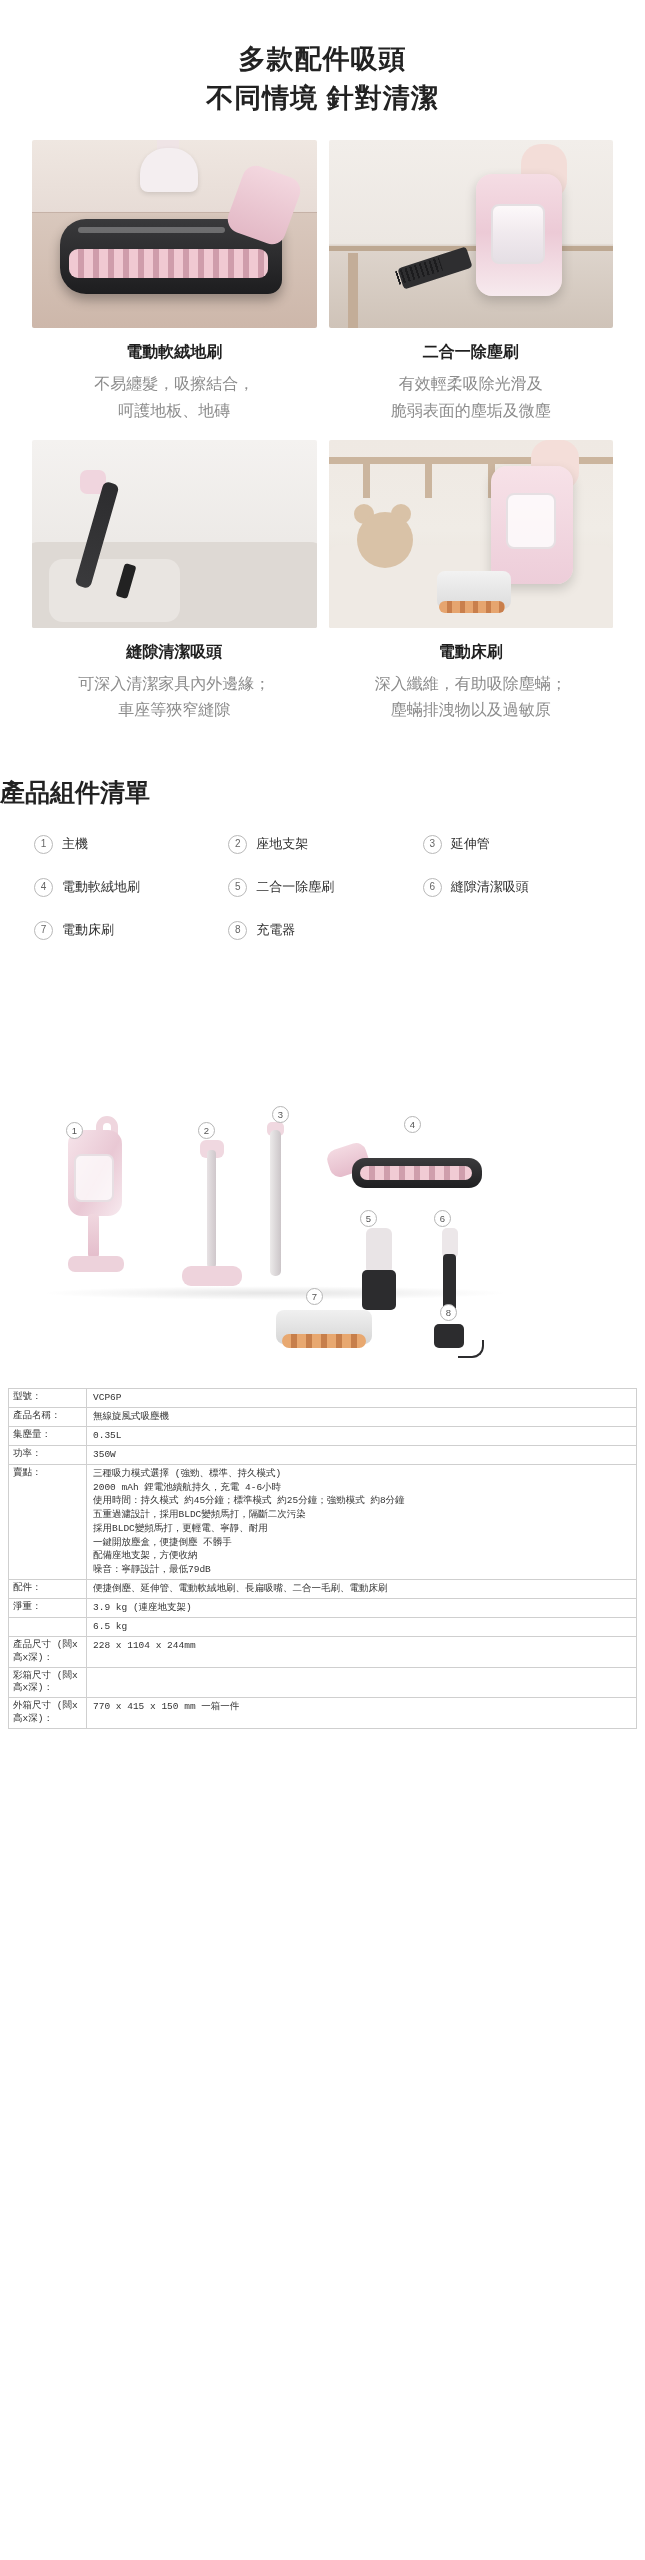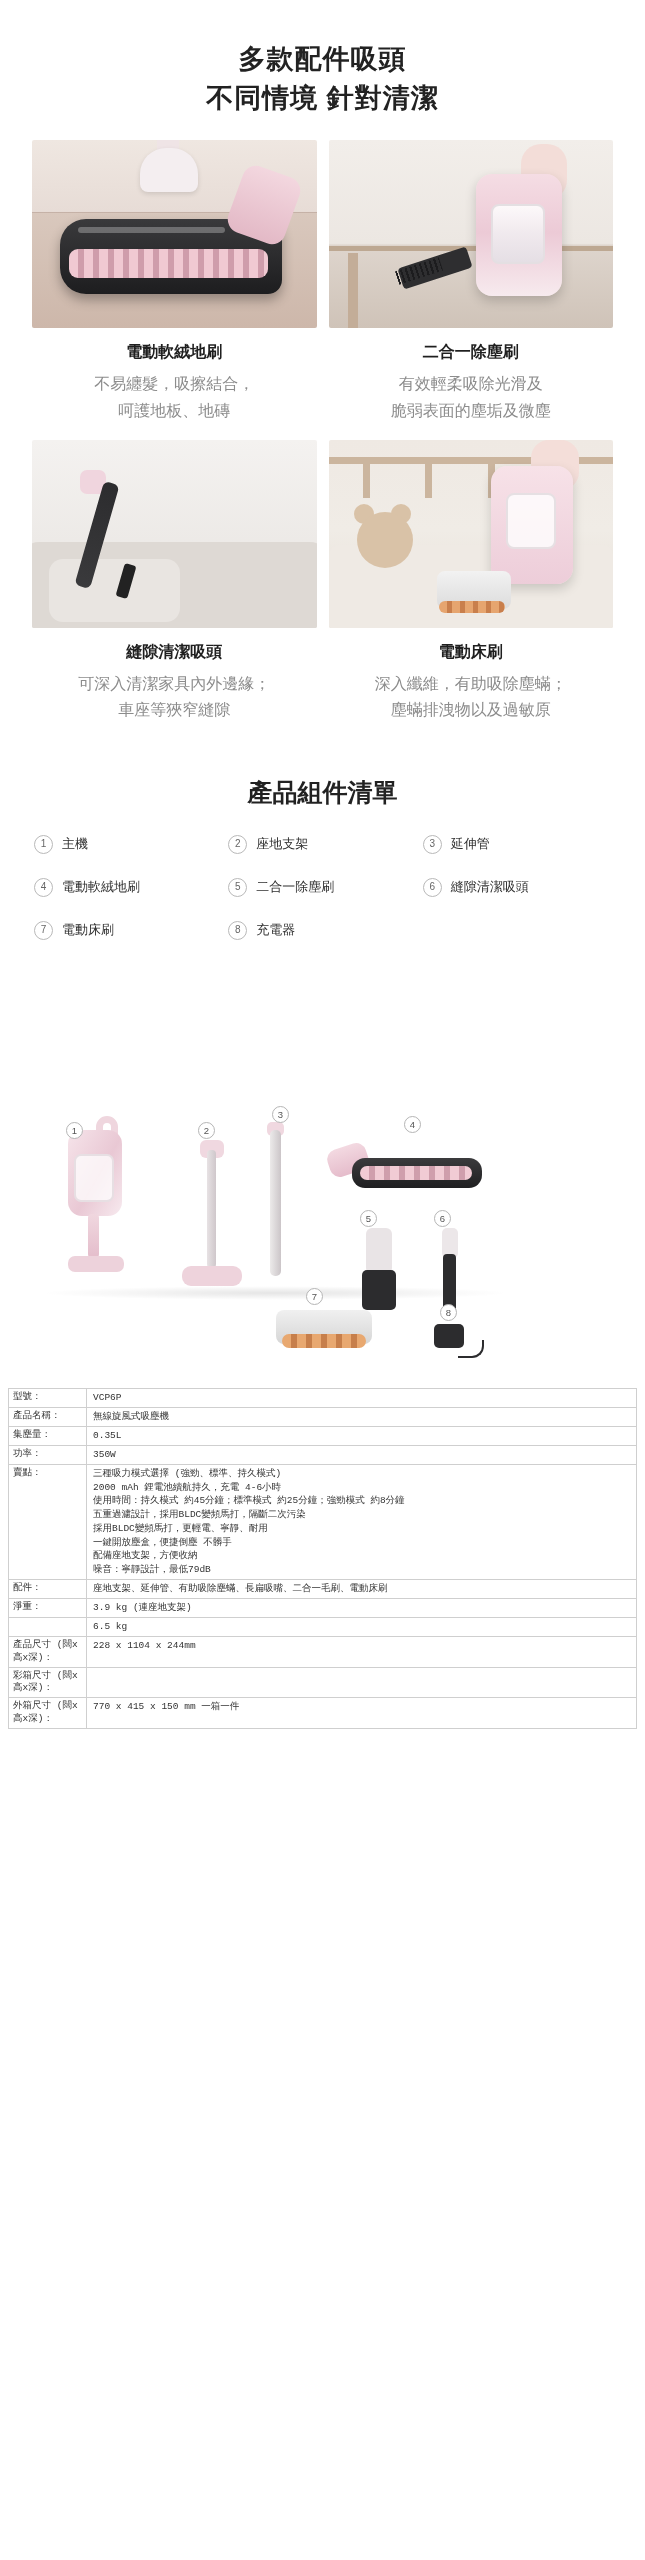--- a/index.html
+++ b/index.html
@@ -101,21 +101,20 @@
   .ph4 .bearear1 { position:absolute; left:9%; top:34%; width:20px; height:20px; background:#d9c2a7; border-radius:50%; }
   .ph4 .bearear2 { position:absolute; left:22%; top:34%; width:20px; height:20px; background:#d9c2a7; border-radius:50%; }
   .ph4 .hand { position:absolute; right:12%; top:0; width:48px; height:50px; background:#f4ded9; border-radius:18px; }
   .ph4 .main { position:absolute; right:14%; top:14%; width:82px; height:118px; background:linear-gradient(180deg,#f7e2e8,#edcdd9); border-radius:16px; box-shadow:0 5px 12px rgba(0,0,0,.16); }
   .ph4 .cyl { position:absolute; right:20%; top:28%; width:50px; height:56px; background:rgba(255,255,255,.8); border-radius:8px; border:2px solid #e6e0e3; }
   .ph4 .mbrush { position:absolute; right:36%; bottom:10%; width:74px; height:38px; background:linear-gradient(180deg,#f2f2f2,#dcdcdc); border-radius:8px; }
   .ph4 .mroll { position:absolute; right:38%; bottom:8%; width:66px; height:12px; background:repeating-linear-gradient(90deg,#e6a56f 0 8px,#c97f4c 8px 13px); border-radius:6px; }
 
   
   .parts-heading {
-    text-align: center;
     font-size: 25px;
     font-weight: bold;
     padding: 46px 0 26px 0;
     color: #222;
   }
   .parts-grid {
     display: grid;
     grid-template-columns: repeat(3, 1fr);
     row-gap: 24px;
     padding: 0 28px 0 34px;
@@ -441,21 +440,21 @@
         <span class="sub">五重過濾設計，採用BLDC變頻馬打，隔斷二次污染</span>
         <span class="sub">採用BLDC變頻馬打，更輕電、寧靜、耐用</span>
         <span class="sub">一鍵開放塵盒，便捷倒塵 不髒手</span>
         <span class="sub">配備座地支架，方便收納</span>
         <span class="sub">噪音：寧靜設計，最低79dB</span>
       </div>
     </div>
 
     <div class="spec-row">
       <div class="spec-key">配件：</div>
-      <div class="spec-val">座地支架、延伸管、有助吸除塵蟎、長扁吸嘴、二合一毛刷、電動床刷</div>
+      <div class="spec-val">便捷倒塵、延伸管、電動軟絨地刷、長扁吸嘴、二合一毛刷、電動床刷</div>
     </div>
 
     <div class="spec-row">
       <div class="spec-key">淨重：</div>
       <div class="spec-val">3.9 kg (連座地支架)</div>
     </div>
 
     <div class="spec-row">
       <div class="spec-key"></div>
       <div class="spec-val">6.5 kg</div>

